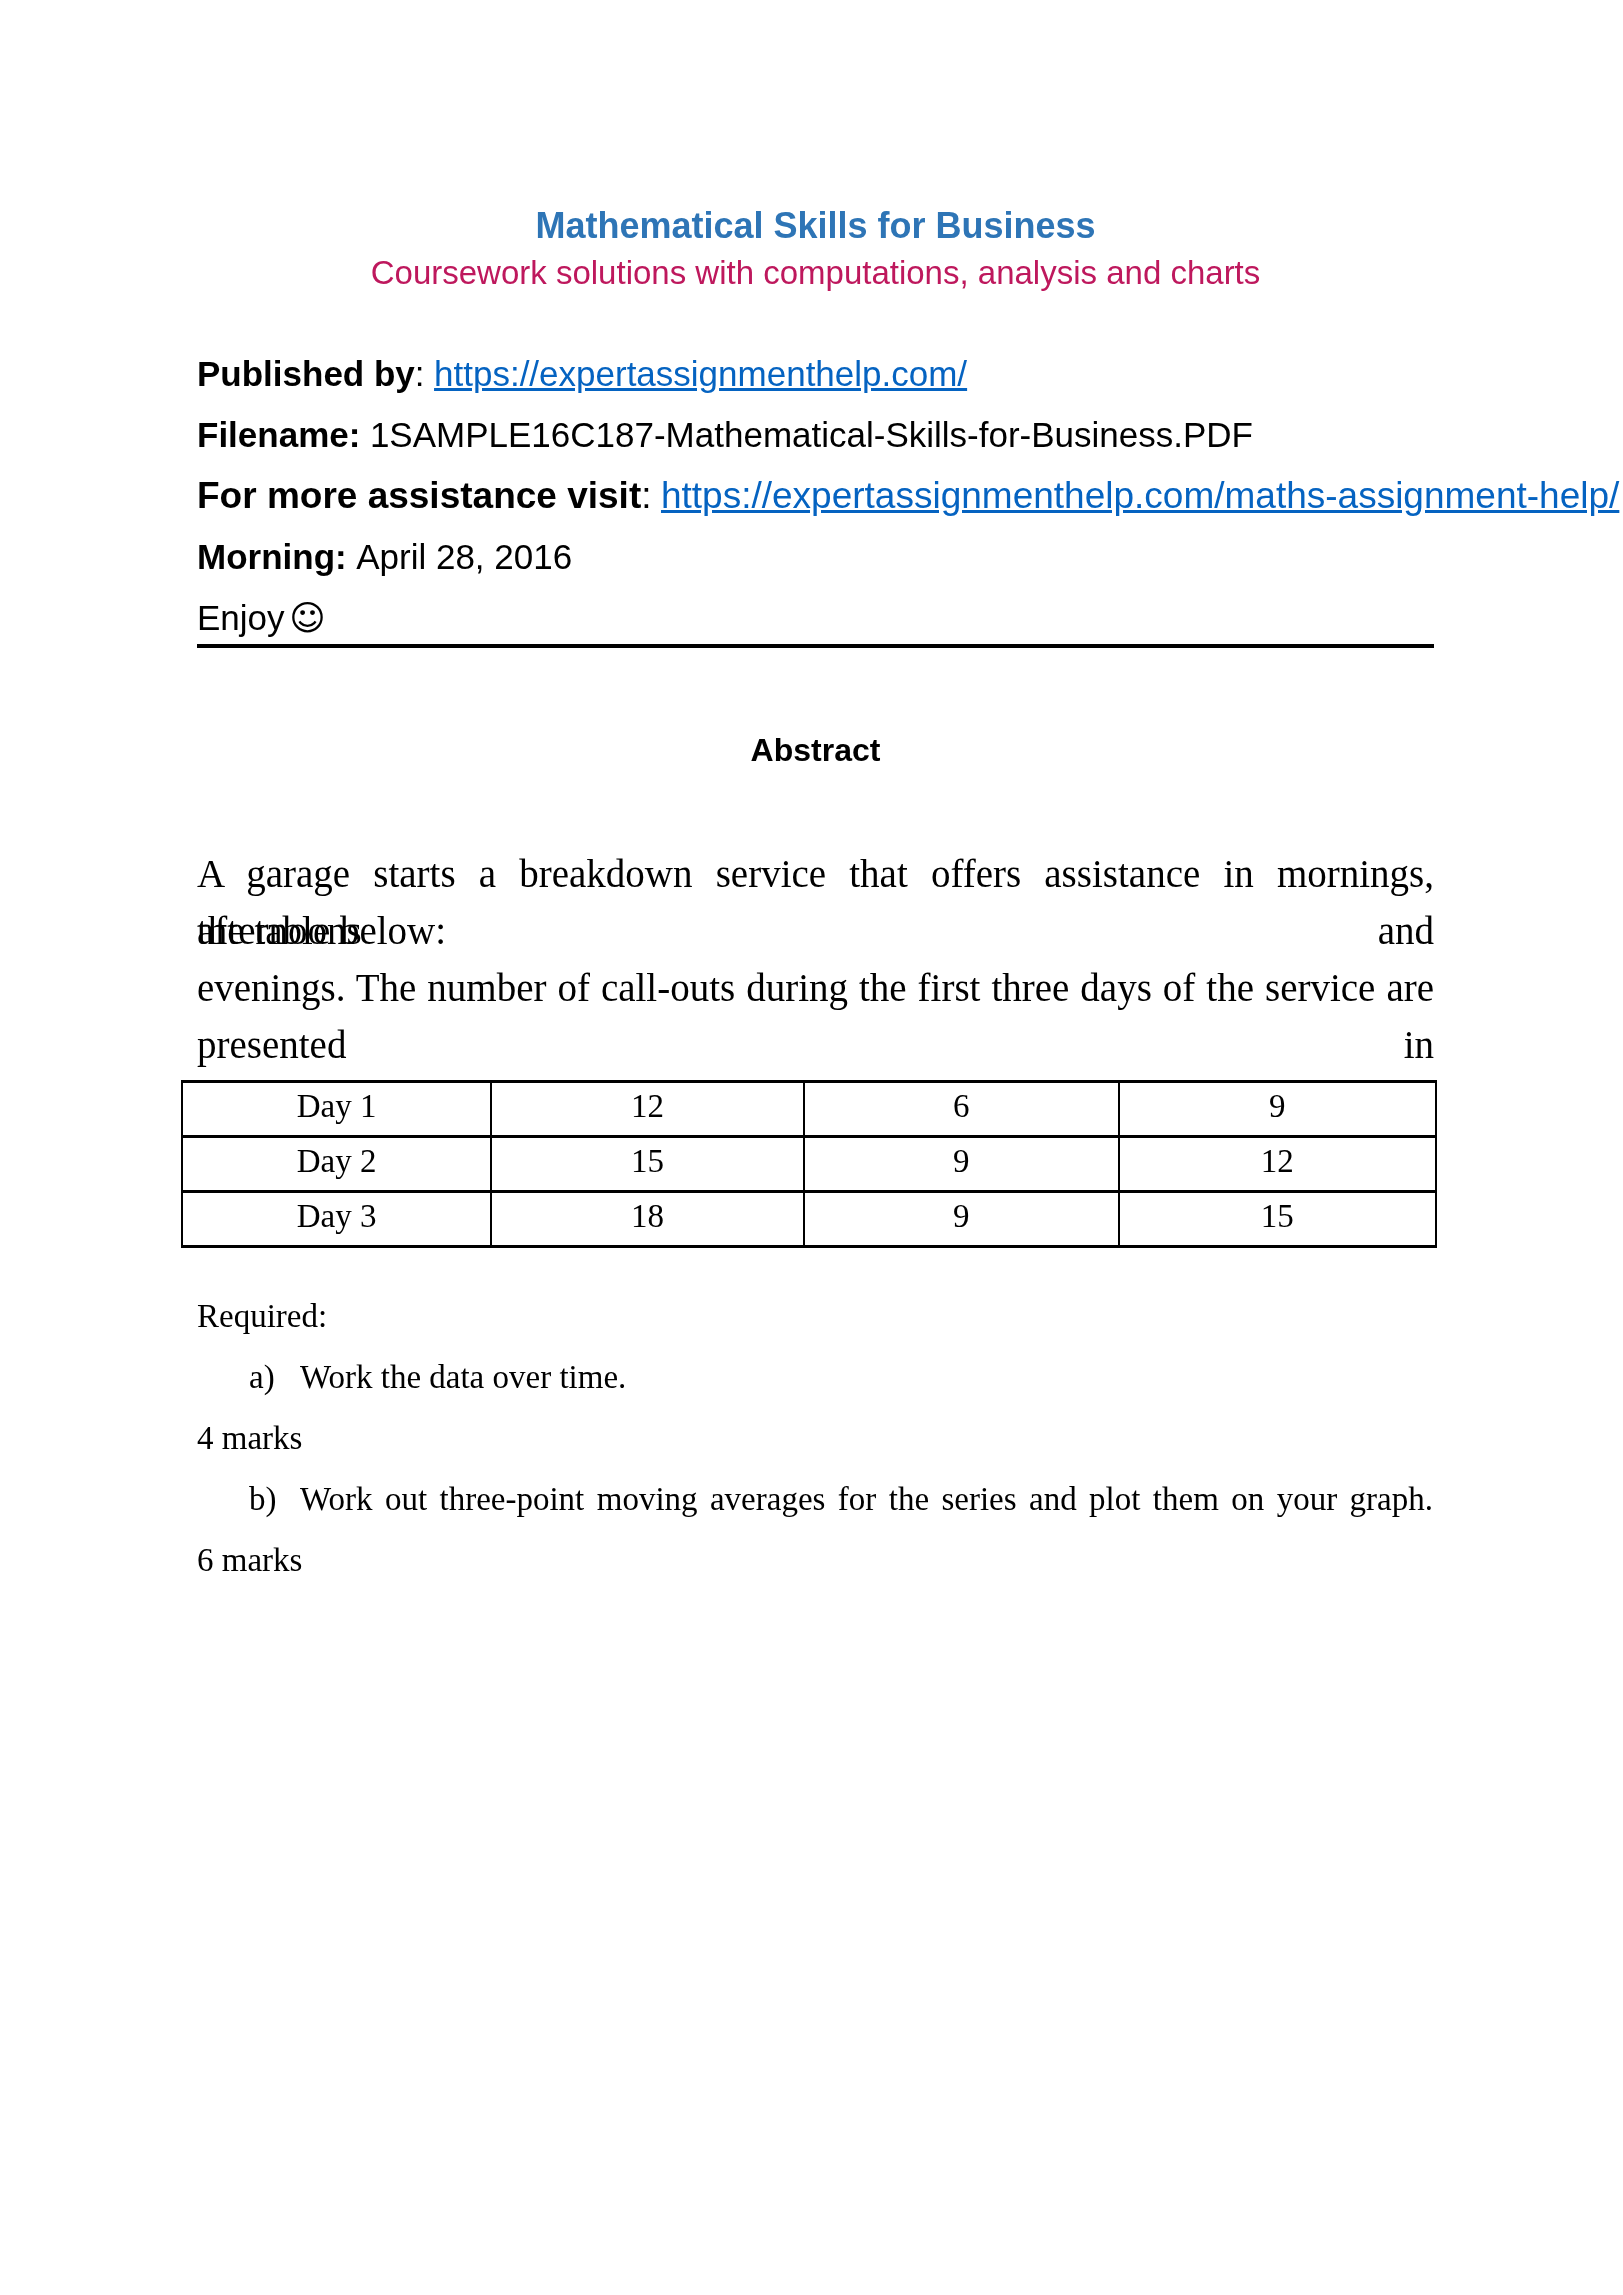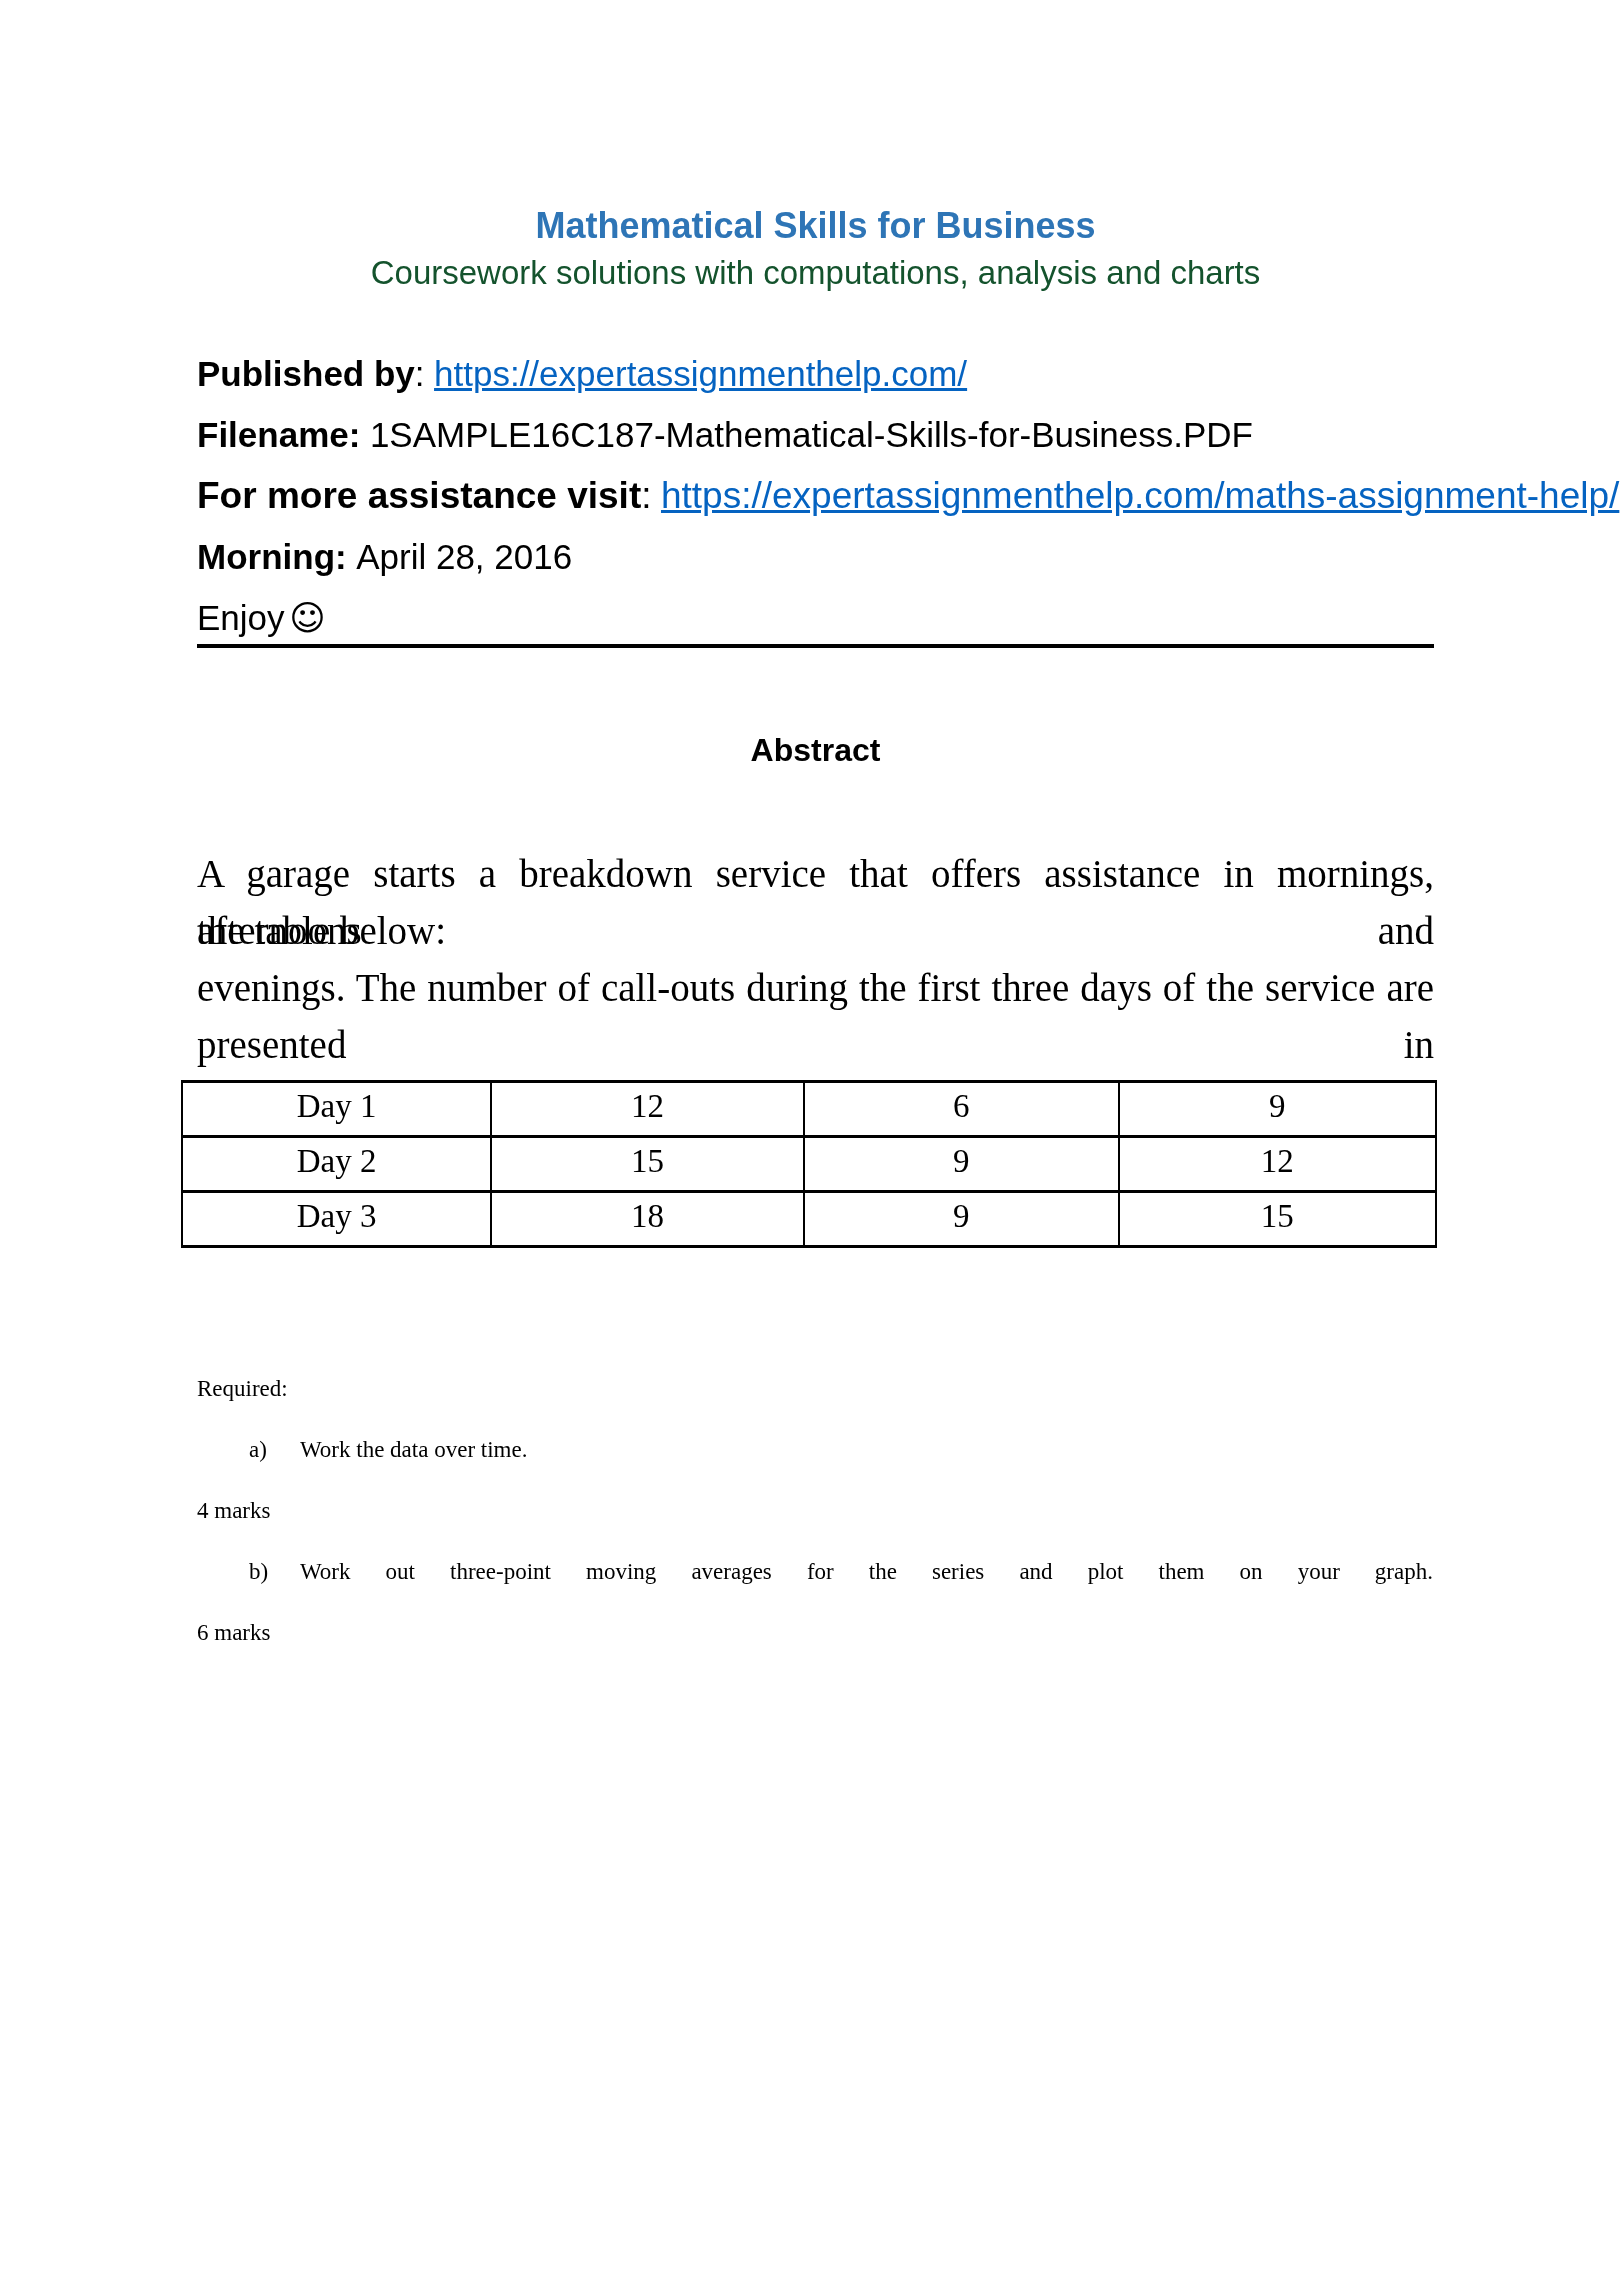--- a/index.html
+++ b/index.html
@@ -18,21 +18,21 @@
     text-align:center;
     font-family:"Liberation Sans","DejaVu Sans",sans-serif;
     font-weight:bold;font-size:36px;line-height:40px;
     color:#2E75B6;
   }
   .subtitle{
     position:absolute;top:255px;left:197px;width:1237px;
     text-align:center;
     font-family:"Liberation Sans","DejaVu Sans",sans-serif;
     font-size:33px;line-height:36px;
-    color:#14532d;
+    color:#be185d;
   }
   
   .meta{
     position:absolute;top:356px;left:197px;width:1237px;
     font-family:"Liberation Sans","DejaVu Sans",sans-serif;
     font-size:35px;line-height:36px;
   }
   .meta-line{height:36px;margin-bottom:25px;white-space:nowrap;}
   .meta-line.small{font-size:37px;}
   .meta-label{font-weight:bold;}
@@ -69,22 +69,22 @@
     border:2.4px solid #000;
     border-top-width:3.2px;border-bottom-width:3.2px;
     text-align:center;vertical-align:top;
     padding:4.8px 3.2px 0 3.2px;
     font-weight:normal;
   }
   table.data tr.hdr{height:54px;}
   table.data tr.row{height:55px;}
   
   .required{
-    position:absolute;top:1358px;left:197px;width:1237px;
-    font-size:23px;line-height:61px;
+    position:absolute;top:1286px;left:197px;width:1237px;
+    font-size:33px;line-height:61px;
   }
   .req-line{height:61px;white-space:nowrap;}
   .req-item{padding-left:52px;width:1184px;box-sizing:content-box;}
   .req-item .item-label{display:inline-block;width:51px;}
   .req-item.stretch{white-space:normal;text-align:justify;text-align-last:justify;}
 </style>
 </head>
 <body>
 
 <div class="page">

